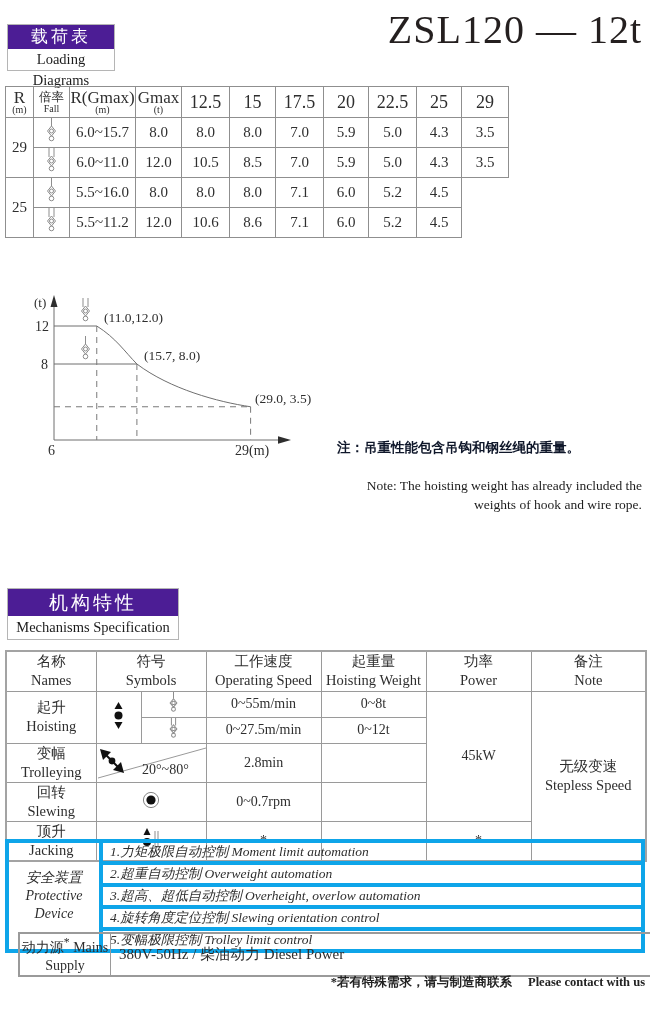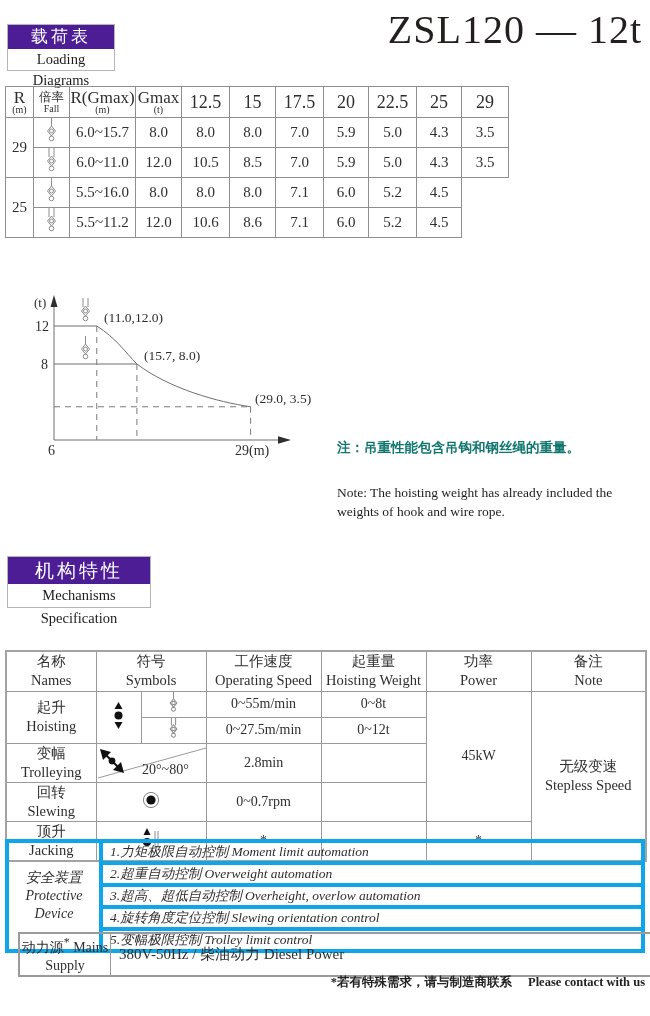--- a/index.html
+++ b/index.html
@@ -7,21 +7,21 @@
         font-family:"Liberation Serif","DejaVu Serif",serif;color:#2e2e2e;}
 
   
   .badge{position:absolute;border:1px solid #b5b5b5;background:#fff;box-sizing:border-box;}
   .badge .zh{background:#4c1d95;color:#fff;text-align:center;letter-spacing:3px;
              font-family:"Liberation Sans","DejaVu Sans",sans-serif;}
   .badge .en{text-align:center;color:#1c1c1c;}
   .badge1{left:7px;top:24px;width:108px;}
   .badge1 .zh{height:24px;line-height:24px;font-size:17px;}
   .badge1 .en{height:21px;line-height:21px;font-size:14.5px;}
-  .badge2{left:7px;top:556px;width:144px;}
+  .badge2{left:7px;top:588px;width:172px;}
   .badge2 .zh{height:27px;line-height:27px;font-size:19px;}
   .badge2 .en{height:23px;line-height:23px;font-size:14.5px;}
 
   .title{position:absolute;top:6px;right:8px;font-size:40px;letter-spacing:1px;color:#241f1f;}
 
   
   table{border-collapse:collapse;table-layout:fixed;}
   .load-table{position:absolute;left:5px;top:86px;width:503px;}
   .load-table th,.load-table td{border:1px solid #8f8f8f;text-align:center;vertical-align:middle;
         padding:0;font-weight:normal;}
@@ -36,22 +36,22 @@
   .ghost{border:none !important;}
 
   
   .chart{position:absolute;left:32px;top:290px;}
   .chart text{fill:#2e2e2e;font-family:"Liberation Serif","DejaVu Serif",serif;}
   .cl{stroke:#6f6f6f;stroke-width:1;fill:none;}
   .cdash{stroke:#7a7a7a;stroke-width:1;fill:none;stroke-dasharray:6 5;}
   .carr{fill:#2e2e2e;}
 
   .note-block{position:absolute;left:337px;top:438px;width:305px;font-size:13.5px;line-height:1.45;}
-  .note-block .zh{font-weight:bold;color:#0f766e;}
-  .note-block .en{margin-top:25px;color:#1d1d1d;}
+  .note-block .zh{font-weight:bold;color:#0f172a;}
+  .note-block .en{margin-top:18px;color:#1d1d1d;text-align:right;}
 
   
   .spec-table{position:absolute;left:5px;top:650px;width:640px;border:2px solid #a3a3a3;}
   .spec-table th,.spec-table td{border:1px solid #9a9a9a;text-align:center;vertical-align:middle;
         padding:0;font-weight:normal;font-size:14px;}
   .spec-table .zh-line{display:block;font-size:14.5px;line-height:19px;}
   .spec-table .en-line{display:block;font-size:14.5px;line-height:19px;}
   tr.sr1{height:40px;} tr.sr2{height:23px;padding-left:43px;} tr.sr3{height:23px;}
   tr.sr4{height:34px;} tr.sr5{height:32px;} tr.sr6{height:32px;}
   .troll-cell{position:relative;}

